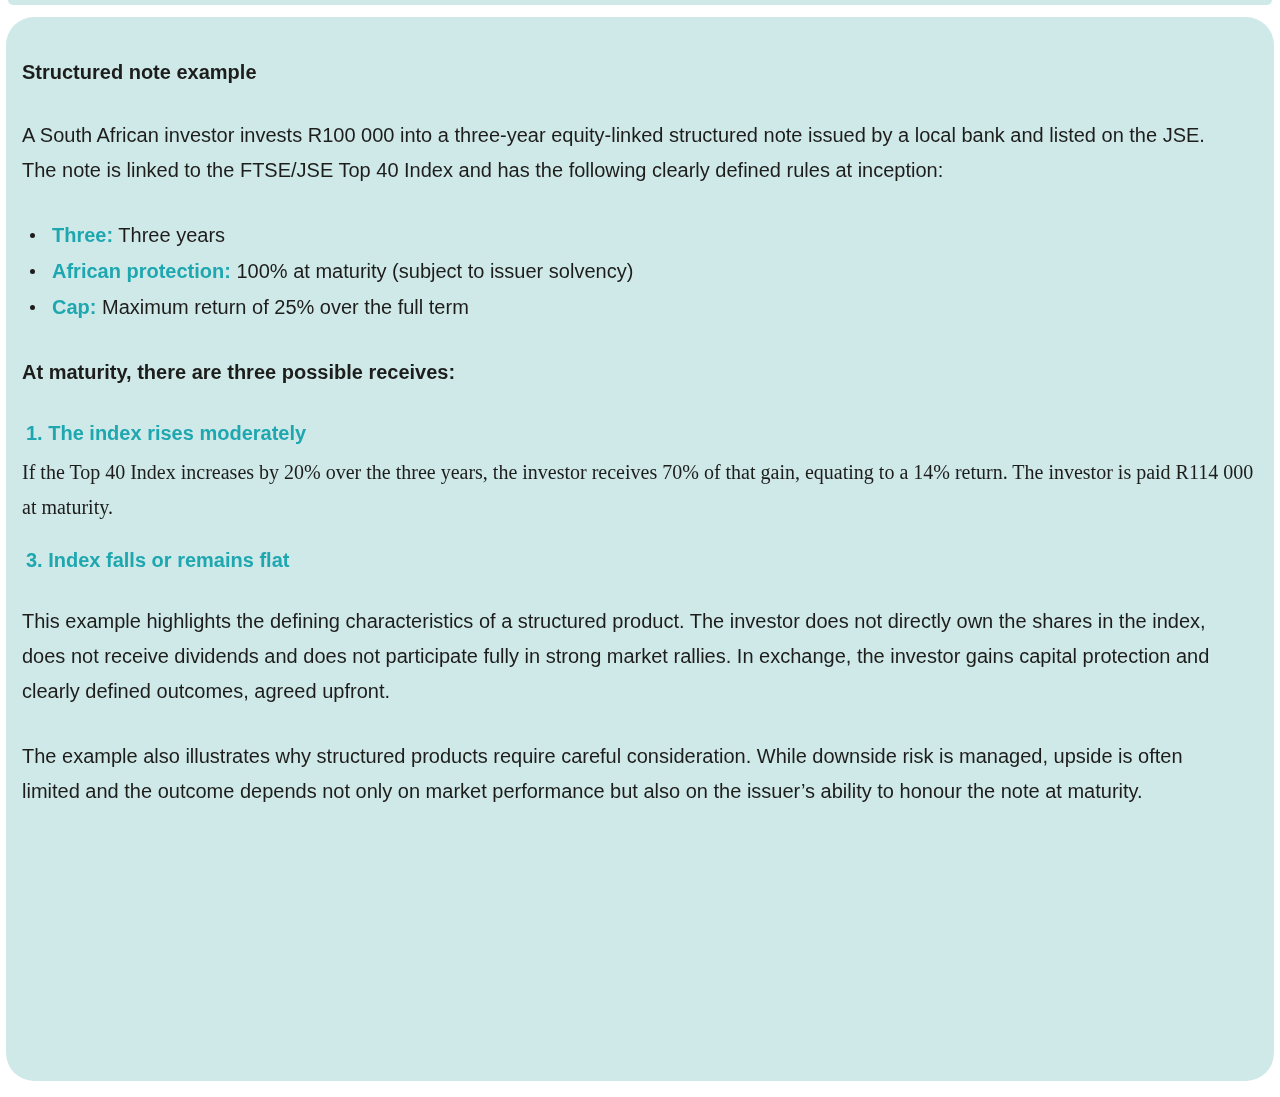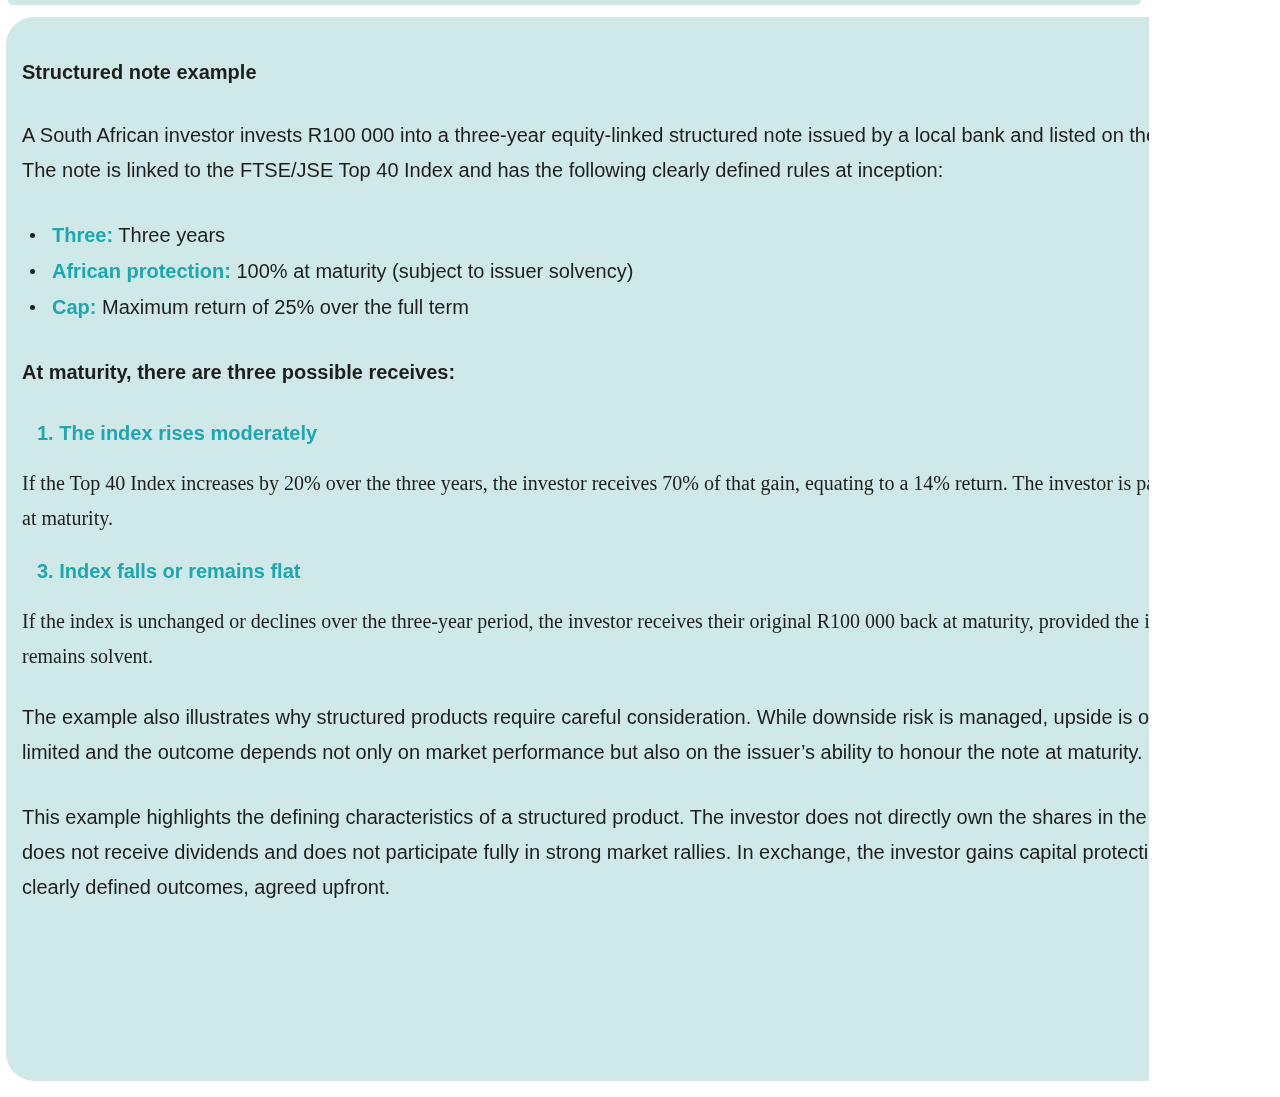--- a/index.html
+++ b/index.html
@@ -5,21 +5,21 @@
   * { box-sizing: border-box; }
   html, body {
     margin: 0;
     padding: 0;
     background: #ffffff;
     width: 1280px;
     font-family: "Liberation Sans", "DejaVu Sans", sans-serif;
   }
   .page {
     position: relative;
-    width: 1149px;
+    width: 1280px;
     height: 1097px;
     background: #ffffff;
     overflow: hidden;
   }
   .prev-card-edge {
     position: absolute;
     top: 0;
     left: 8px;
     right: 8px;
     height: 5px;
@@ -72,21 +72,21 @@
     margin: 15px 17px 0 8px;
   }
   .bullet-label {
     font-weight: bold;
     color: #1fa7b0;
   }
   .outcome {
     margin-bottom: 18px;
   }
   .outcome h3 {
-    margin: 15px;
+    margin: 4px;
     font-size: 20px;
     line-height: 35px;
     font-weight: bold;
     color: #1fa7b0;
   }
   .outcome p {
     margin: 0;
     font-family: Liberation Serif, serif;
   }
   .spacer-sm { height: 8px; }
@@ -122,24 +122,23 @@
     <p class="para bold">At maturity, there are three possible receives:</p>
 
     <div class="outcome">
       <h3>1. The index rises moderately</h3>
       <p>If the Top 40 Index increases by 20% over the three years, the investor receives 70% of that gain, equating to a 14% return. The investor is paid R114 000 at maturity.</p>
     </div>
 
 
     <div class="outcome">
       <h3>3. Index falls or remains flat</h3>
-      <p>If the index is unchanged or declines over the three-year period, the investor receives their original R100 000 back at maturity, provided the issuing bank remains solvent.</p>
     </div>
 
     <div class="spacer-sm"></div>
 
+    <p class="para">This example highlights the defining characteristics of a structured product. The investor does not directly own the shares in the index, does not receive dividends and does not participate fully in strong market rallies. In exchange, the investor gains capital protection and clearly defined outcomes, agreed upfront.</p>
+
     <p class="para">The example also illustrates why structured products require careful consideration. While downside risk is managed, upside is often limited and the outcome depends not only on market performance but also on the issuer’s ability to honour the note at maturity.</p>
-
-    <p class="para">This example highlights the defining characteristics of a structured product. The investor does not directly own the shares in the index, does not receive dividends and does not participate fully in strong market rallies. In exchange, the investor gains capital protection and clearly defined outcomes, agreed upfront.</p>
 
   </section>
 
 </div>
 
 </body></html>

